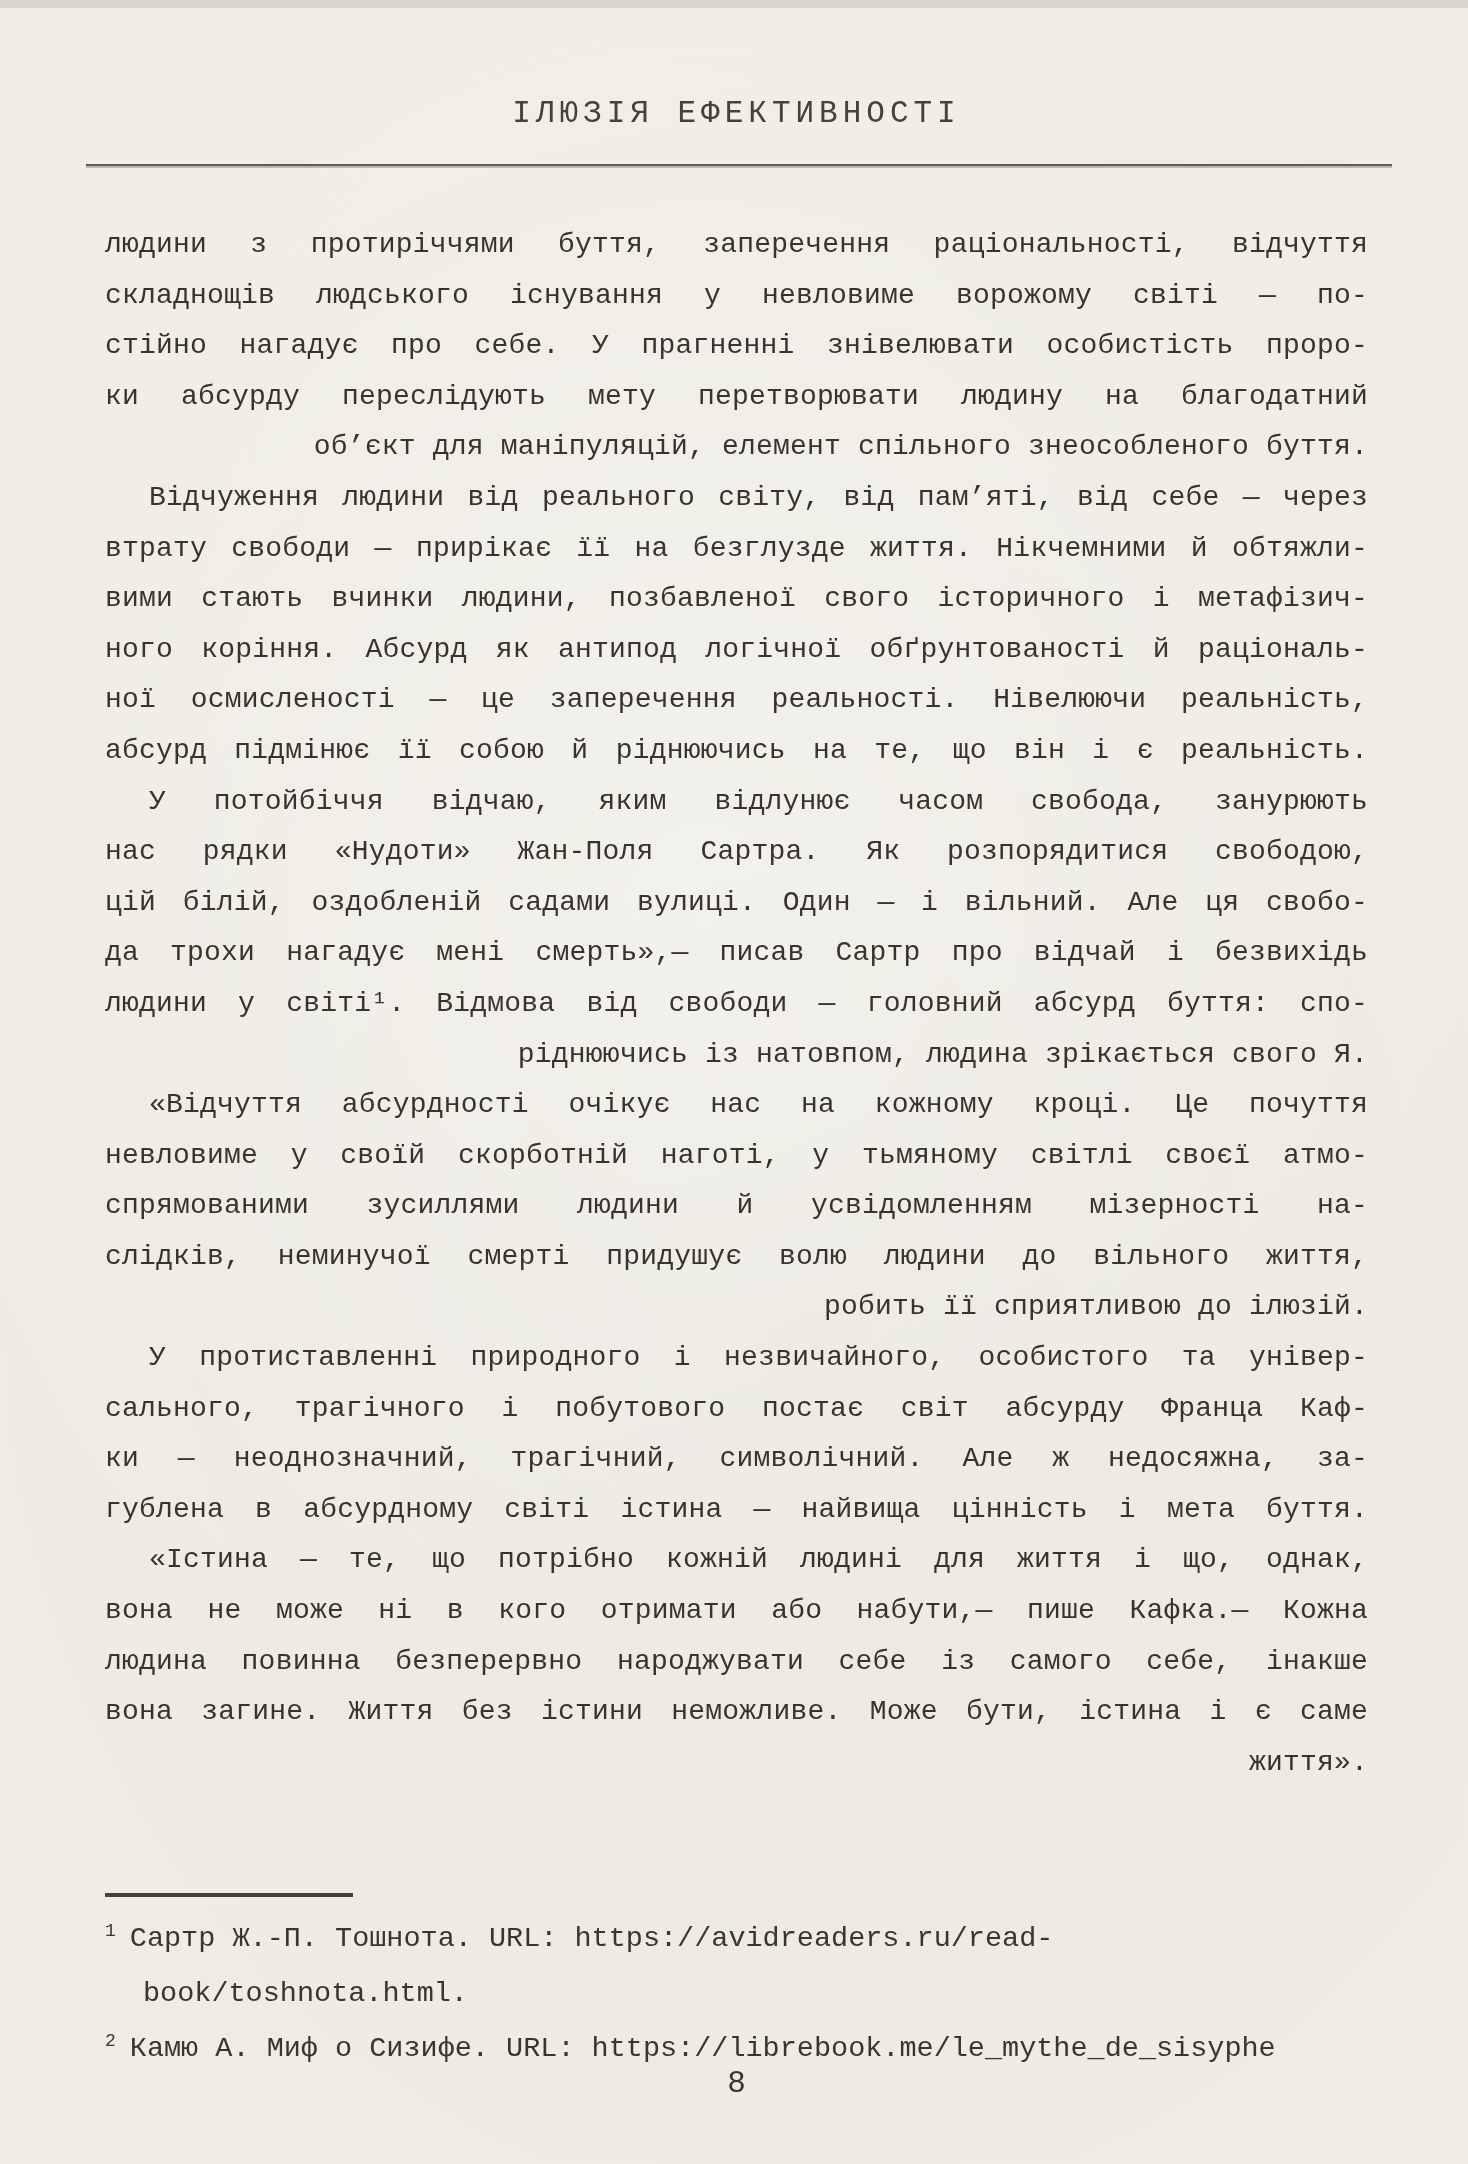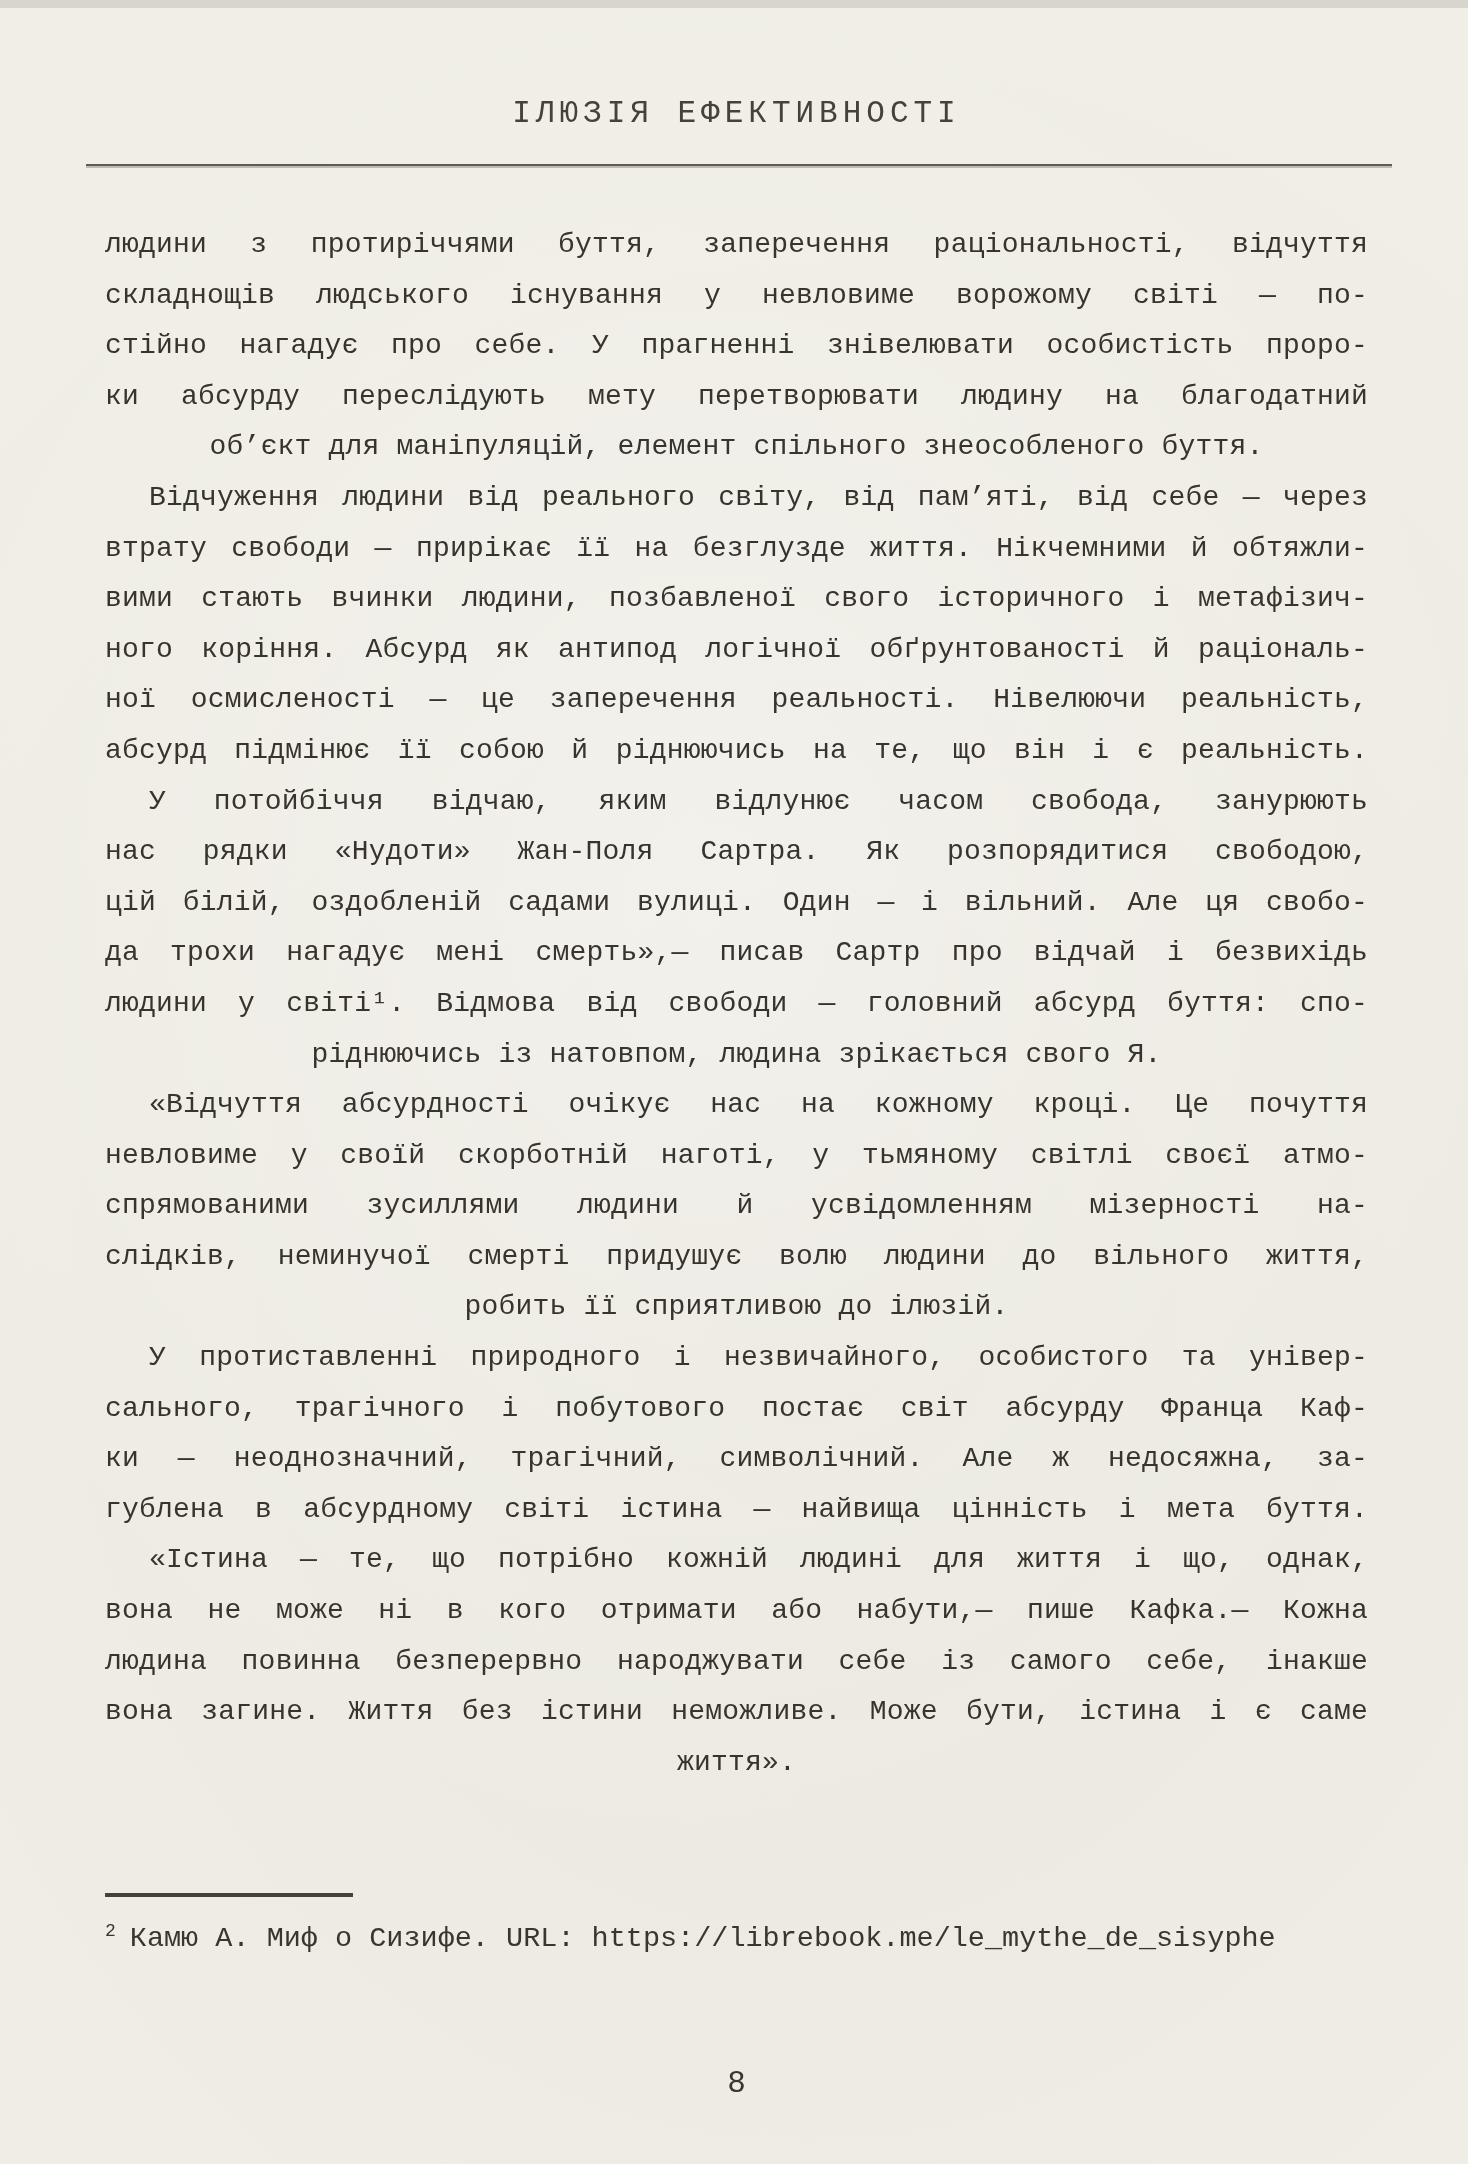--- a/index.html
+++ b/index.html
@@ -39,21 +39,21 @@
   .body-text {
     position: absolute;
     top: 212px;
     left: 105px;
     width: 1263px;
     font-size: 28px;
     line-height: 50.6px;
     letter-spacing: 0.2px;
     color: #38342d;
   }
-  .line { text-align: center; }
+  .line { text-align: right; }
   .line.just { text-align: justify; text-align-last: justify; }
   .line.indent { text-indent: 44px; }
   .footnote-rule {
     position: absolute;
     top: 1885px;
     left: 105px;
     width: 248px;
     height: 4px;
     background: #45423a;
   }
@@ -121,17 +121,18 @@
       <div class="line just indent">«Істина — те, що потрібно кожній людині для життя і що, однак,</div>
       <div class="line just">вона не може ні в кого отримати або набути,— пише Кафка.— Кожна</div>
       <div class="line just">людина повинна безперервно народжувати себе із самого себе, інакше</div>
       <div class="line just">вона загине. Життя без істини неможливе. Може бути, істина і є саме</div>
       <div class="line">життя».</div>
     </div>
 
   <div class="footnote-rule"></div>
 
   <div class="footnotes">
+      <div class="footnote"><sup>1</sup><span>Сартр Ж.-П. Тошнота. URL: https://avidreaders.ru/read-book/toshnota.html.</span></div>
       <div class="footnote"><sup>2</sup><span>Камю А. Миф о Сизифе. URL: https://librebook.me/le_mythe_de_sisyphe</span></div>
     </div>
 
   <div class="page-number">8</div>
 </div>
 
 </body></html>

